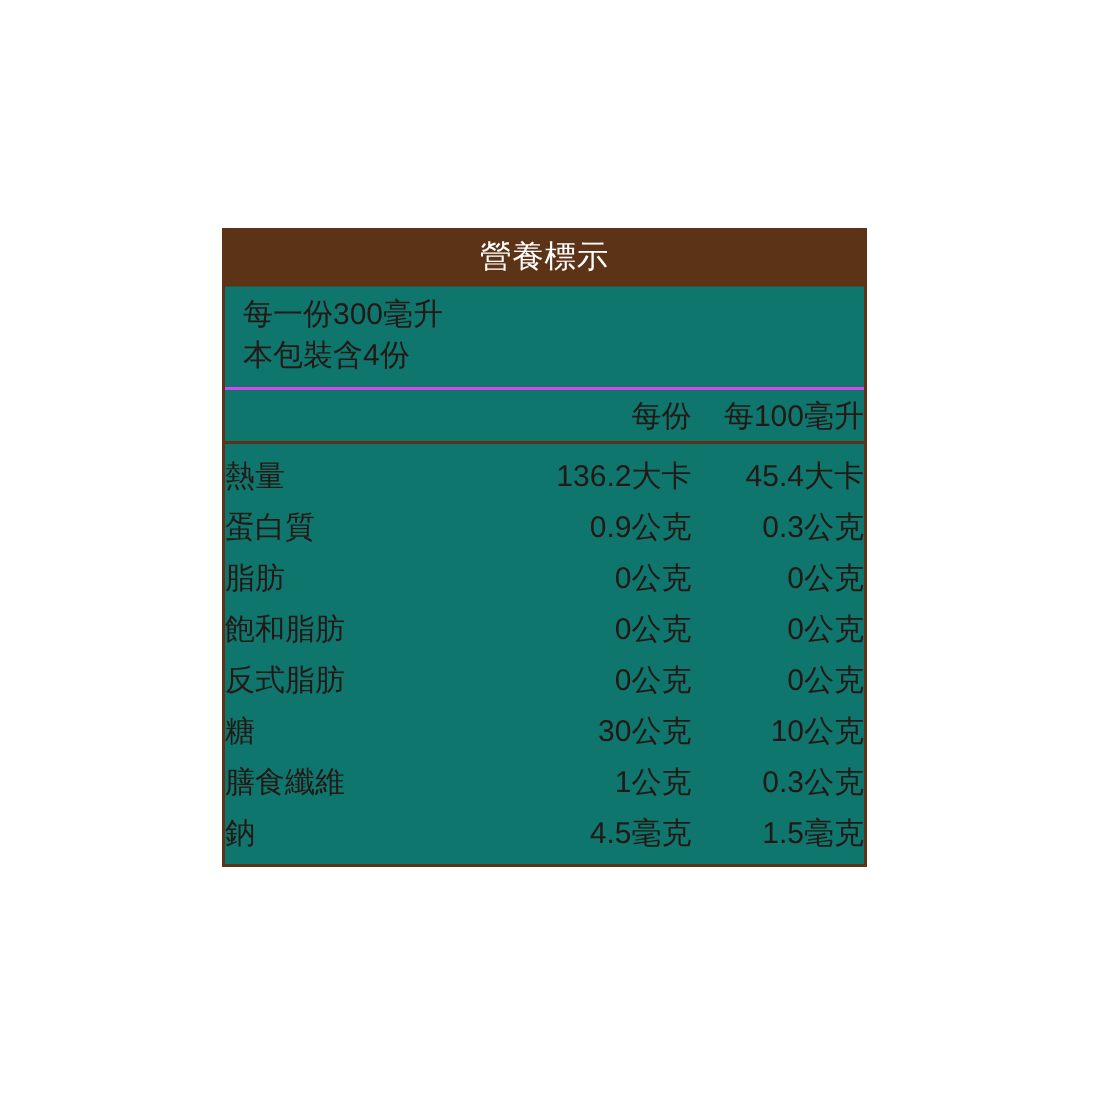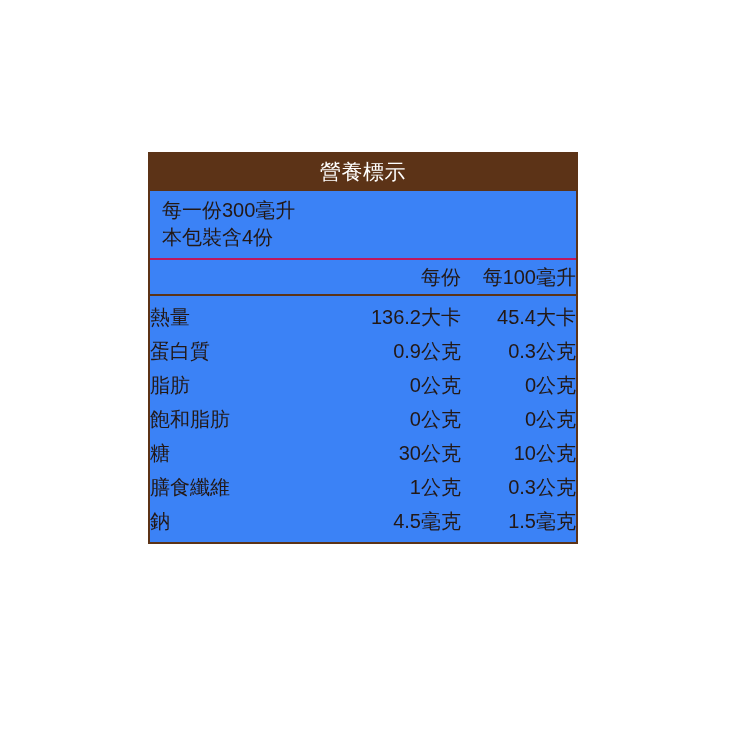--- a/index.html
+++ b/index.html
@@ -18,34 +18,34 @@
     width: 740px;
     height: 740px;
   }
   .panel {
     position: absolute;
     left: 148px;
     top: 152px;
     width: 430px;
     box-sizing: border-box;
     border: 2px solid #5c3317;
-    background: #3b82f6;
+    background: #0f766e;
   }
   .panel-title {
     background: #5c3317;
     color: #ffffff;
     text-align: center;
     font-size: 21px;
     line-height: 30px;
     padding: 3px 0 4px 0;
     letter-spacing: 0.5px;
   }
   .serving-block {
     padding: 6px 0 7px 12px;
-    border-bottom: 2px solid #be185d;
+    border-bottom: 2px solid #d946ef;
   }
   .serving-line {
     font-size: 20px;
     line-height: 27px;
     color: #231815;
   }
   table.nutrition {
     border-collapse: collapse;
     width: 100%;
     table-layout: fixed;
@@ -110,20 +110,25 @@
           <td class="col-name">脂肪</td>
           <td class="col-v1">0公克</td>
           <td class="col-v2">0公克</td>
         </tr>
         <tr>
           <td class="col-name indent-1">飽和脂肪</td>
           <td class="col-v1">0公克</td>
           <td class="col-v2">0公克</td>
         </tr>
         <tr>
+          <td class="col-name indent-1">反式脂肪</td>
+          <td class="col-v1">0公克</td>
+          <td class="col-v2">0公克</td>
+        </tr>
+        <tr>
           <td class="col-name indent-1">糖</td>
           <td class="col-v1">30公克</td>
           <td class="col-v2">10公克</td>
         </tr>
         <tr>
           <td class="col-name indent-1">膳食纖維</td>
           <td class="col-v1">1公克</td>
           <td class="col-v2">0.3公克</td>
         </tr>
         <tr>

